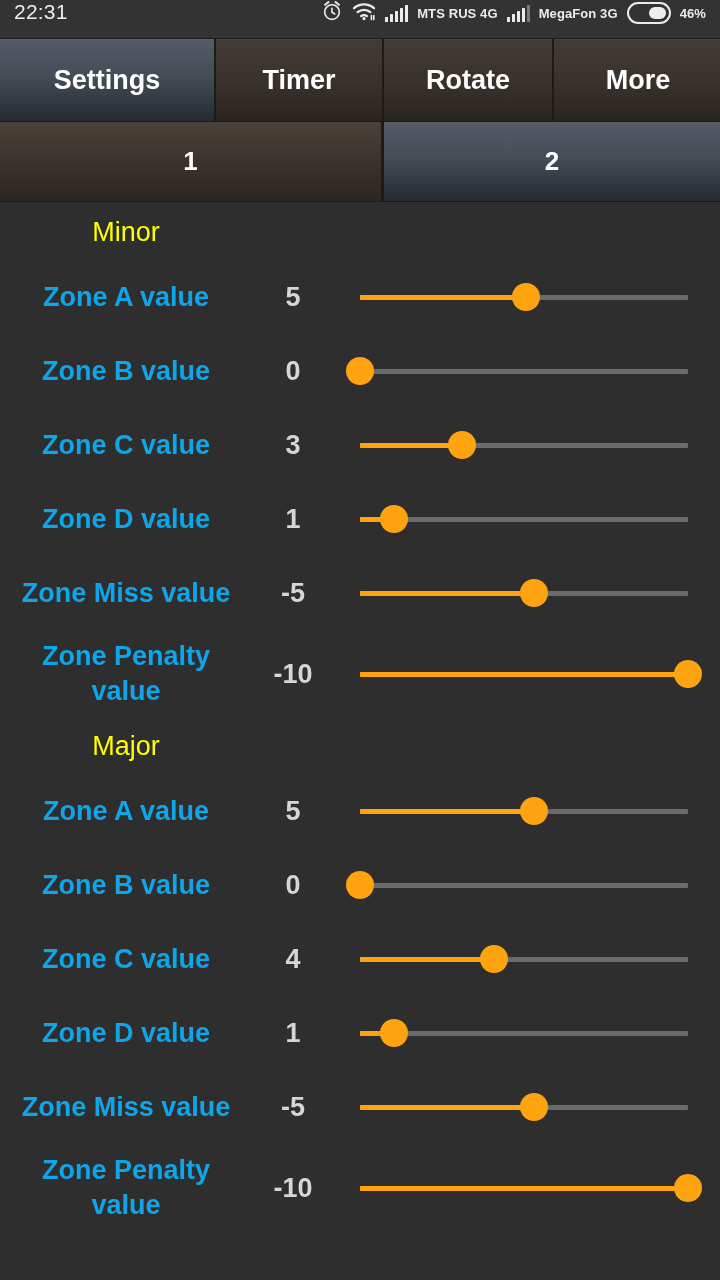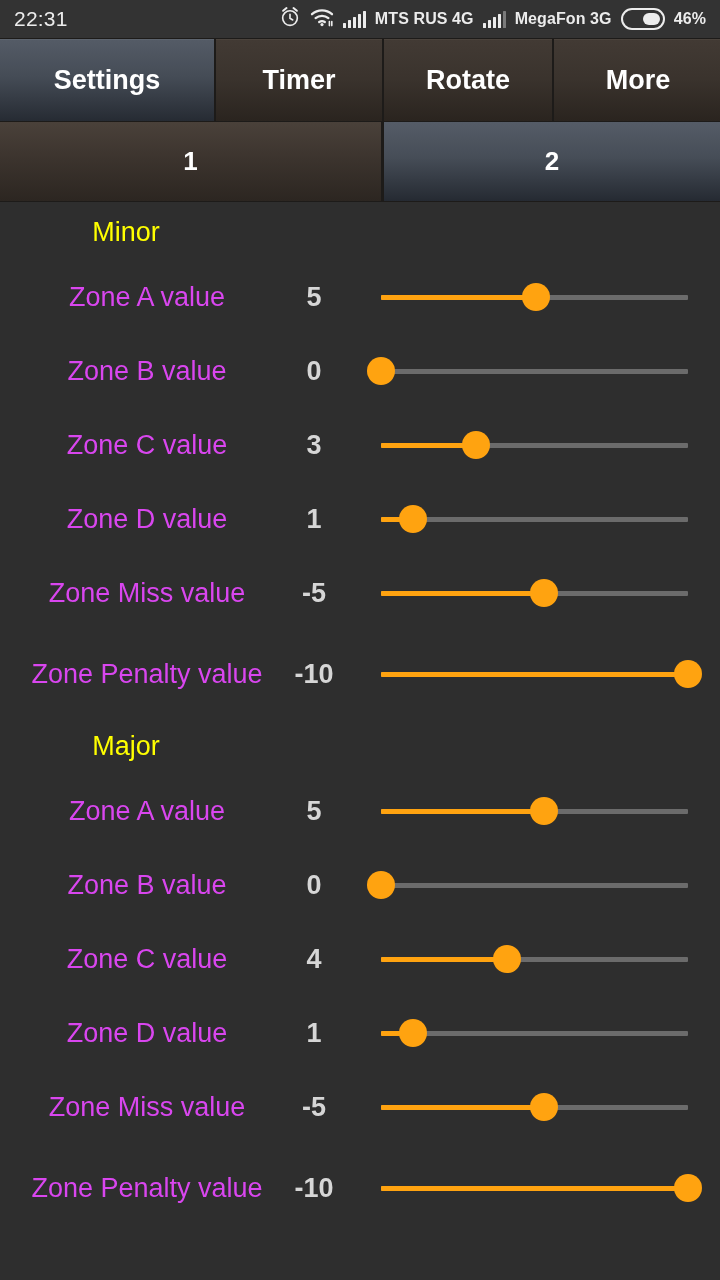--- a/index.html
+++ b/index.html
@@ -11,38 +11,38 @@
     overflow: hidden;
   }
 
   
   .statusbar {
     position: relative;
     width: 720px;
     height: 38px;
     background: #333333;
     display: flex;
-    align-items: center;
+    align-items: flex-start;
     padding: 0 14px;
     color: #e8e8e8;
   }
   .status-clock {
     font-size: 21px;
     font-weight: 400;
     letter-spacing: 0.2px;
     color: #ececec;
   }
   .status-right {
     margin-left: auto;
     display: flex;
     align-items: center;
     gap: 9px;
   }
   .status-text {
-    font-size: 16px;
+    font-size: 13px;
     font-weight: 700;
     color: #ececec;
     letter-spacing: 0.1px;
   }
   .icon-alarm { display: block; }
   .icon-wifi { display: block; }
   .sigbars {
     display: flex;
     align-items: flex-end;
     gap: 2px;
@@ -151,26 +151,25 @@
   .row {
     display: flex;
     align-items: center;
     width: 720px;
     height: 74px;
   }
   .row.tall { height: 88px; }
   .row-label {
     width: 252px;
     text-align: center;
-    color: #d946ef;
+    color: #0ea5e9;
     font-size: 27px;
-    font-weight: 400;
+    font-weight: 700;
     line-height: 1.28;
     padding: 0 6px;
-    margin-left: 21px;
   }
   .row-value {
     width: 110px;
     text-align: center;
     color: #d6d6d6;
     font-size: 27px;
     font-weight: 700;
     margin-left: -14px;
   }
   .slider-wrap {

